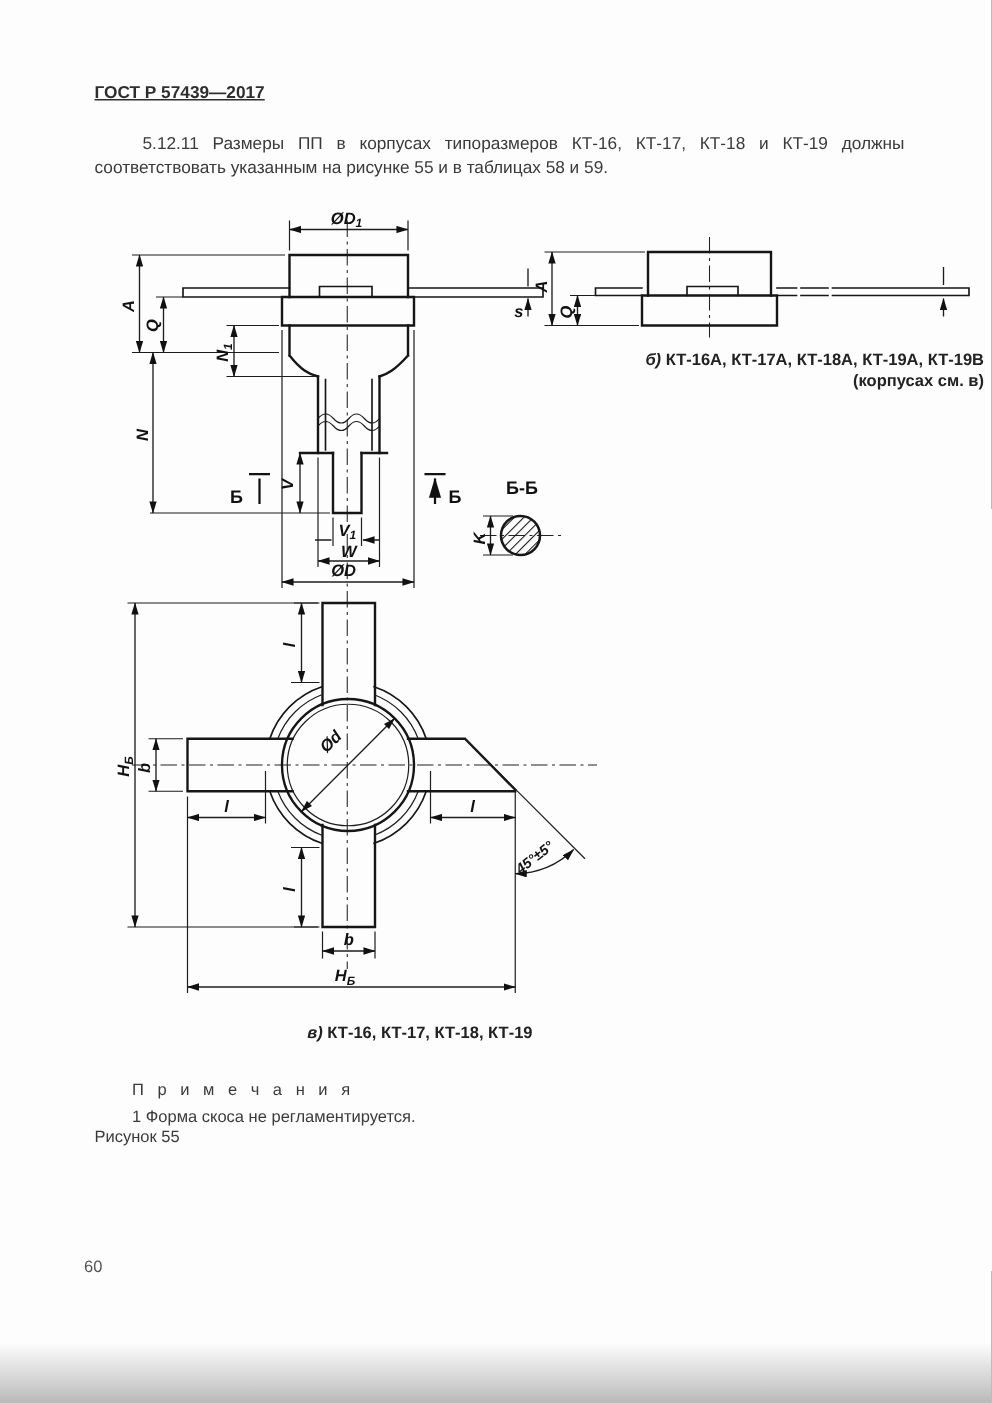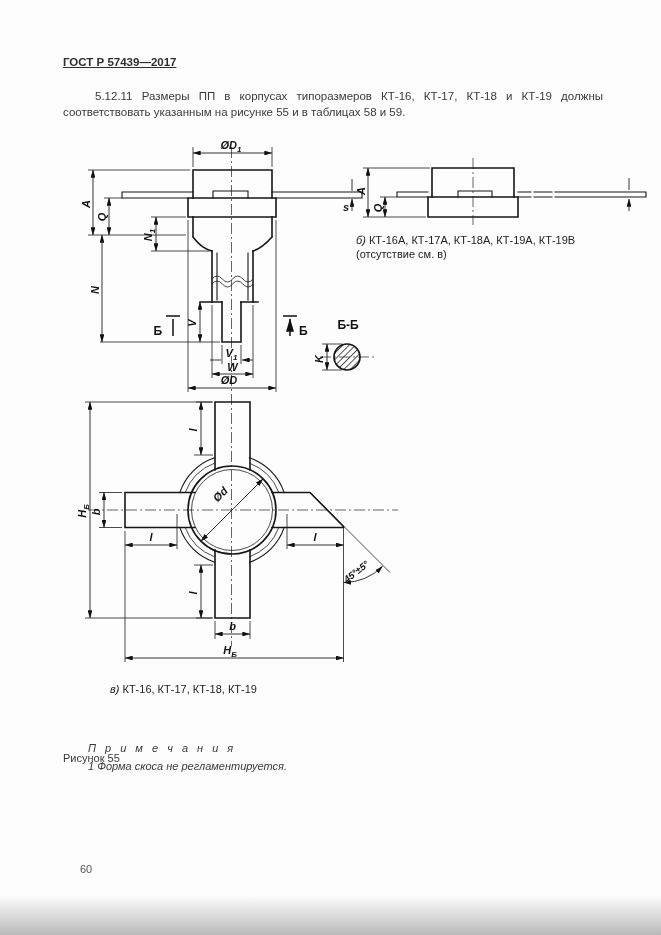--- a/index.html
+++ b/index.html
@@ -6,26 +6,26 @@
   .page{
     position:relative;width:661px;height:935px;margin:0 auto;
     background:#fdfdfd;overflow:hidden;
     font-family:"Liberation Sans",sans-serif;color:#333;
   }
   .hdr{position:absolute;left:63px;top:56px;font-size:11.5px;font-weight:bold;color:#2e2e2e;text-decoration:underline;}
   .para{
     position:absolute;left:63px;top:88px;width:540px;
     font-size:11.5px;line-height:16px;text-indent:32px;text-align:justify;color:#3a3a3a;
   }
-  .cap{position:absolute;text-align:left;font-size:11px;font-weight:normal;color:#222;line-height:14px;}
+  .cap{position:absolute;text-align:right;font-size:11px;font-weight:bold;color:#222;line-height:14px;}
   .cap i{font-style:italic;}
-  .notes{position:absolute;left:88px;top:739px;font-size:11px;color:#3a3a3a;line-height:18px;font-style:italic;}
+  .notes{position:absolute;left:88px;top:718px;font-size:11px;color:#3a3a3a;line-height:18px;}
   .notes .nt{letter-spacing:3px;}
   .figlabel{position:absolute;left:63px;top:752px;width:540px;text-align:left;font-size:11px;color:#3a3a3a;}
-  .pagenum{position:absolute;left:80px;top:839px;font-size:11px;color:#555;margin-top:24px;}
+  .pagenum{position:absolute;left:56px;top:839px;font-size:11px;color:#555;}
   .scanband{position:absolute;left:0;right:0;bottom:0;height:40px;
     background:linear-gradient(to bottom,rgba(200,200,200,0) 0%,#cfcfcf 70%,#b9b9b9 100%);}
   svg{position:absolute;left:0;top:0;}
   .ln{stroke:#161616;stroke-width:1.6;fill:none;stroke-linecap:square;}
   .lm{stroke:#161616;stroke-width:1.1;fill:none;stroke-linecap:square;}
   .lt{stroke:#1d1d1d;stroke-width:0.8;fill:none;}
   .cl{stroke:#222;stroke-width:0.7;fill:none;stroke-dasharray:11 3 2 3;}
   .dim{stroke:#1d1d1d;stroke-width:0.9;fill:none;marker-start:url(#ar);marker-end:url(#ar);}
   .dime{stroke:#1d1d1d;stroke-width:0.9;fill:none;marker-end:url(#ar);}
   .secarr{stroke:#111;stroke-width:1.5;fill:none;marker-end:url(#ar);}
@@ -208,21 +208,21 @@
       <text class="dl" text-anchor="middle" transform="translate(86,511) rotate(-90)"><tspan>Н</tspan><tspan class="sub" dy="2.5">Б</tspan></text>
 
       <path class="dim" d="M125,658 H343.5"></path>
       <text class="dl" text-anchor="middle" transform="translate(230,654)"><tspan>Н</tspan><tspan class="sub" dy="2.5">Б</tspan></text>
     </g>
   </svg>
 
   <div class="cap" style="left:356px;top:233px;width:300px;">
     <i>б)</i>
     <span>КТ-16А, КТ-17А, КТ-18А, КТ-19А, КТ-19В</span><br>
-    <span>(отсутствие см. в)</span>
+    <span>(корпусах см. в)</span>
   </div>
 
   <div class="cap" style="left:110px;top:682px;width:245px;">
     <i>в)</i>
     <span>КТ-16, КТ-17, КТ-18, КТ-19</span>
   </div>
 
   <div class="notes">
     <div class="nt">П р и м е ч а н и я</div>
     <div>1 Форма скоса не регламентируется.</div>

